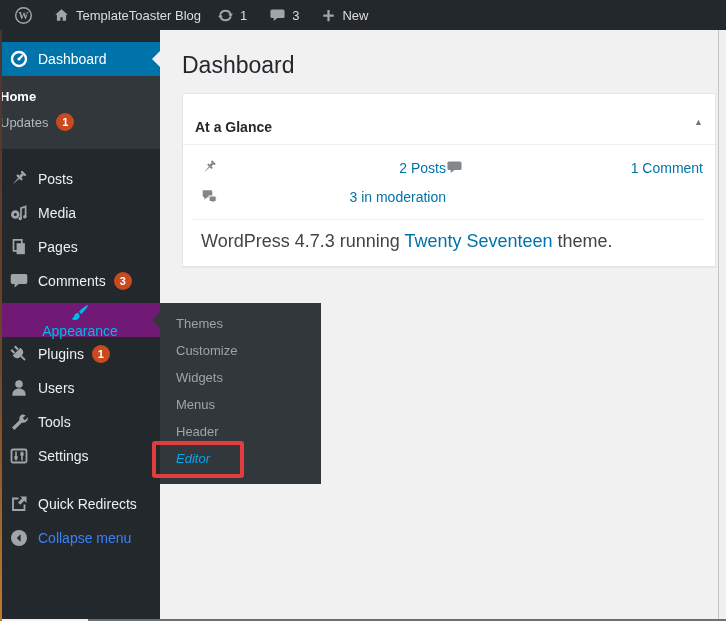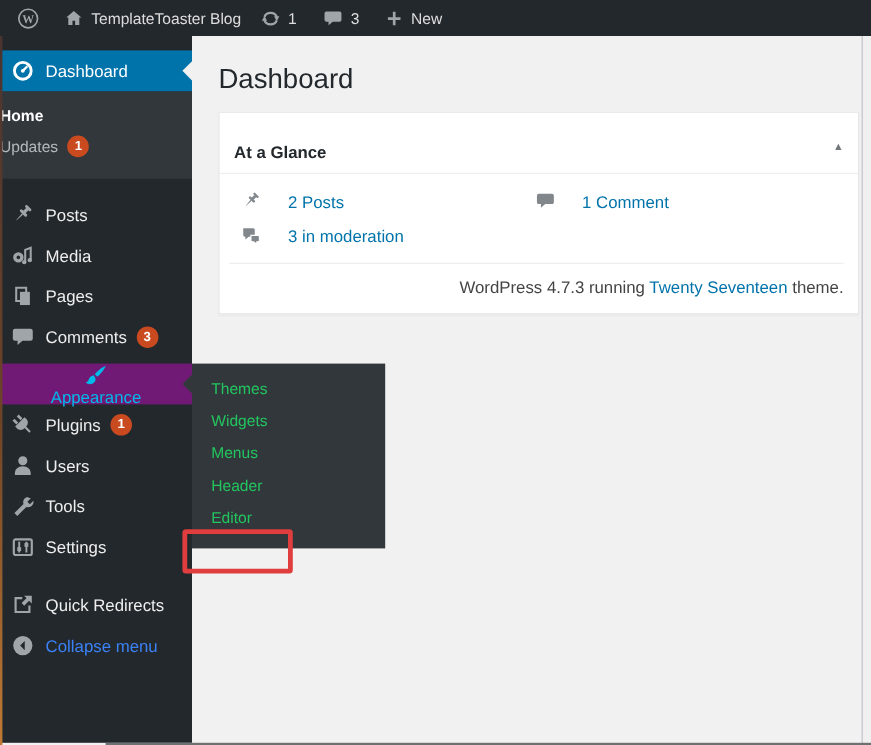--- a/index.html
+++ b/index.html
@@ -38,45 +38,45 @@
   .submenu { background:#32373c; padding:7px 0 14px; }
   .smi { height:26px; display:flex; align-items:center; 
          font-size:13px; color:#b4b9be; cursor:pointer; }
   .smi-current { color:#fff; font-weight:700; }
   .gap13 { margin-top:13px; } .gap5 { margin-top:5px; } .gap14 { margin-top:14px; }
 
   
   .flyout { position:absolute; left:160px; top:303px; width:161px;
             background:#32373c; padding:7px 0 12px; z-index:30; }
   .fmi { height:27px; display:flex; align-items:center; padding-left:16px;
-         font-size:13px; color:#22c55e; cursor:pointer; }
-  .fmi-highlight { color:#22c55e; }
+         font-size:13px; color:#a3a3a3; cursor:pointer; }
+  .fmi-highlight { color:#0ea5e9;font-style:italic; }
 
   
   .annotation { position:absolute; left:152px; top:441px; width:92px; height:37px;
                 border:4px solid #e03e3e; border-radius:3px; z-index:50; pointer-events:none; }
 
   
   .content { position:absolute; left:160px; top:30px; right:8px; bottom:2px;
              background:#f1f1f1; padding:0 0 0 22px; z-index:10; }
   .page-title { font-size:23px; font-weight:400; color:#23282d; margin:22px 0 14px; }
   .panel { width:534px; background:#fff; border:1px solid #e5e5e5;
            box-shadow:0 1px 1px rgba(0,0,0,.04); }
   .panel-header { position:relative; padding:9px 12px; border-bottom:1px solid #eee;
                   font-size:14px; font-weight:700; color:#23282d; cursor:pointer;margin-top:16px; }
   .panel-toggle { position:absolute; right:12px; top:7px; font-size:9px; color:#72777c;
                   background:none; border:none; cursor:pointer; }
   .panel-body { padding:10px 12px 12px 8px; }
   .glance-grid { display:grid; grid-template-columns:245px 1fr; row-gap:12px;
                  padding:4px 0 8px 10px; }
-  .stat { display:flex; align-items:center; gap:22px; font-size:14px; }
+  .stat { display:flex; align-items:center; gap:22px; font-size:14px;justify-content:space-between; }
   .stat .gic { width:17px; height:17px; color:#82878c; flex:0 0 17px; }
   .stat a, .link { color:#0073aa; text-decoration:none; cursor:pointer; }
   .version-row { margin-top:6px; border-top:1px solid #eee; padding:11px 0 2px 10px;
-                 font-size:14px; color:#444;text-align:right; }
+                 font-size:18px; color:#444; }
 
   
   .scrollstrip { position:absolute; right:0; top:30px; width:8px; bottom:0;
                  background:#f0f0f1; border-left:1px solid #c3c4c7; z-index:45; }
   .leftsliver { position:absolute; left:0; top:30px; width:2px; bottom:0; z-index:60;
                 background:linear-gradient(#4a3430, #6e4427 55%, #c07a33); }
   .bottomline { position:absolute; left:88px; right:0; bottom:0; height:2px;
                 background:#6e7174; z-index:61; }
 </style>
 </head>
@@ -263,20 +263,23 @@
           <path d="M11.6 6.2L7.8 10l3.8 3.8z" fill="#23282d"></path>
         </svg>
       </span>
       <span>Collapse menu</span>
     </div>
   </div>
 
   <div class="flyout">
     <div class="fmi">
       <span>Themes</span>
+    </div>
+    <div class="fmi">
+      <span>Customize</span>
     </div>
     <div class="fmi">
       <span>Widgets</span>
     </div>
     <div class="fmi">
       <span>Menus</span>
     </div>
     <div class="fmi">
       <span>Header</span>
     </div>

